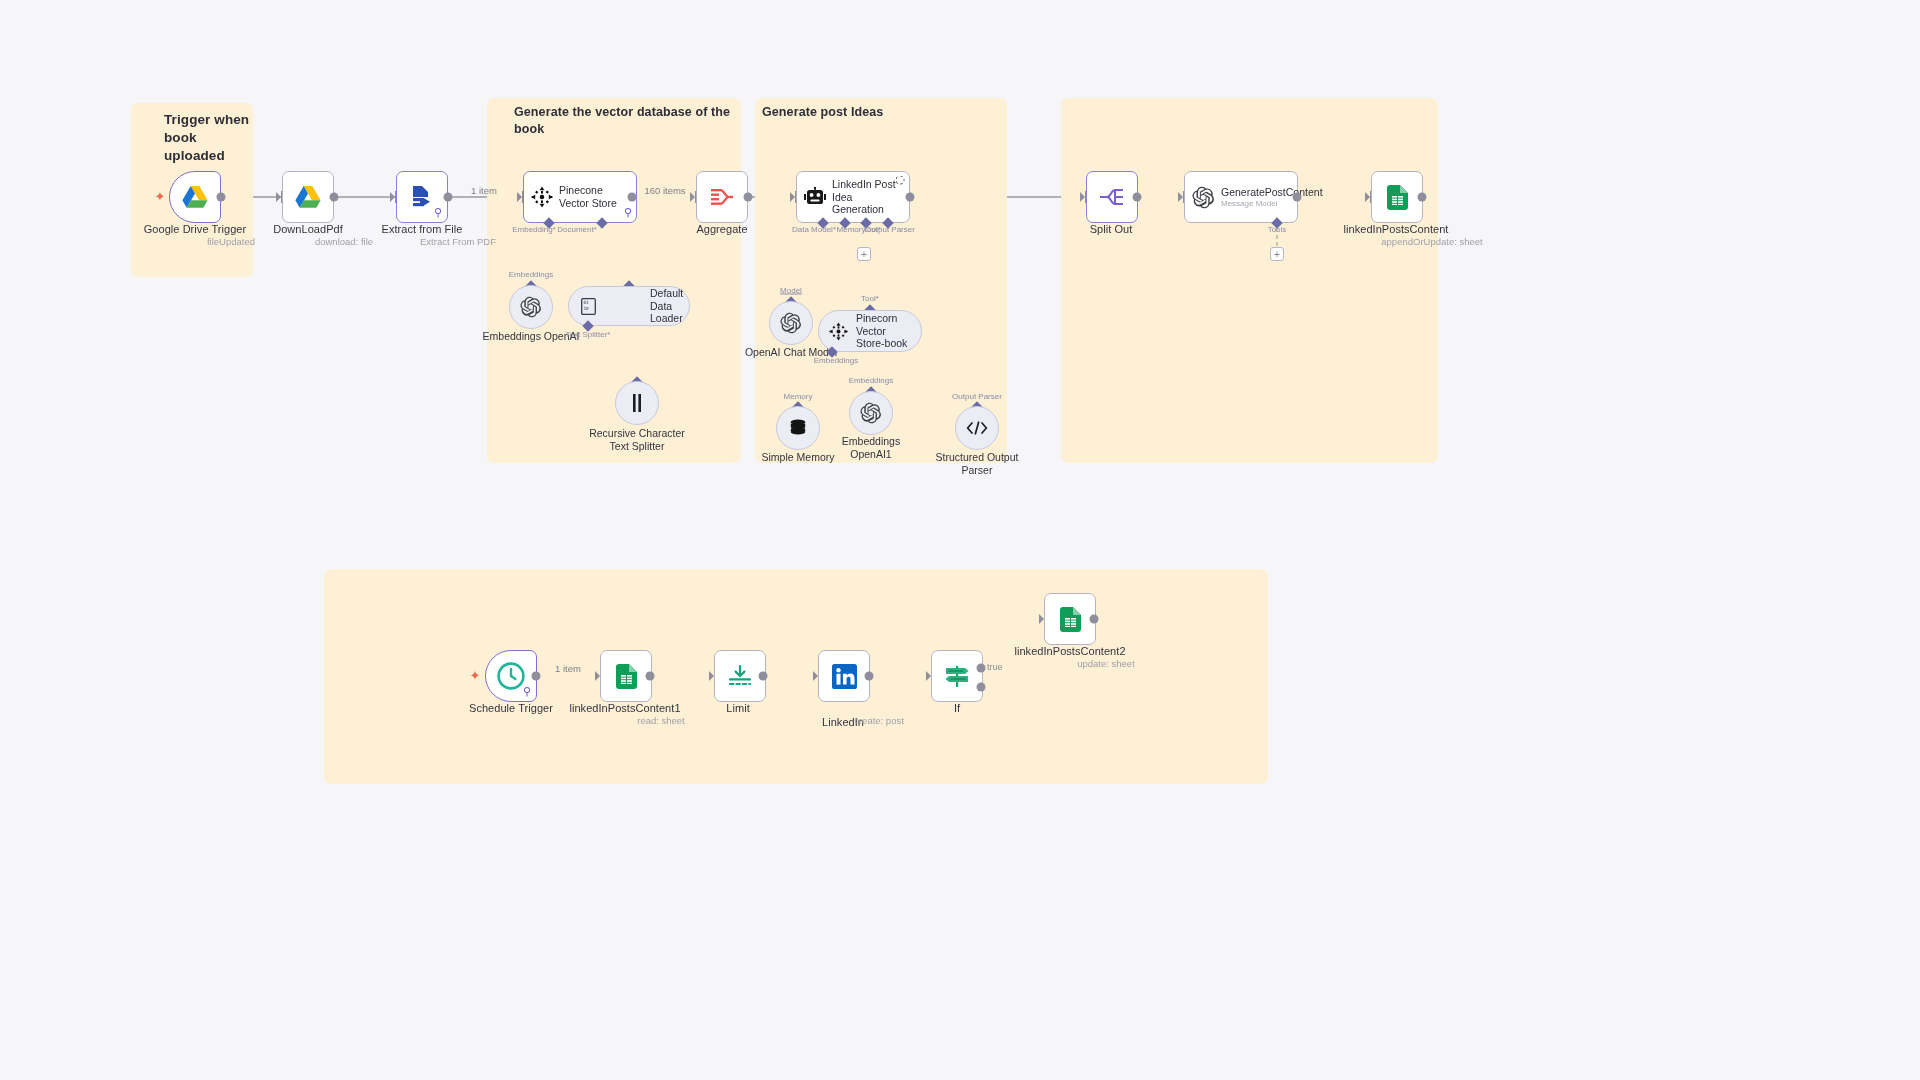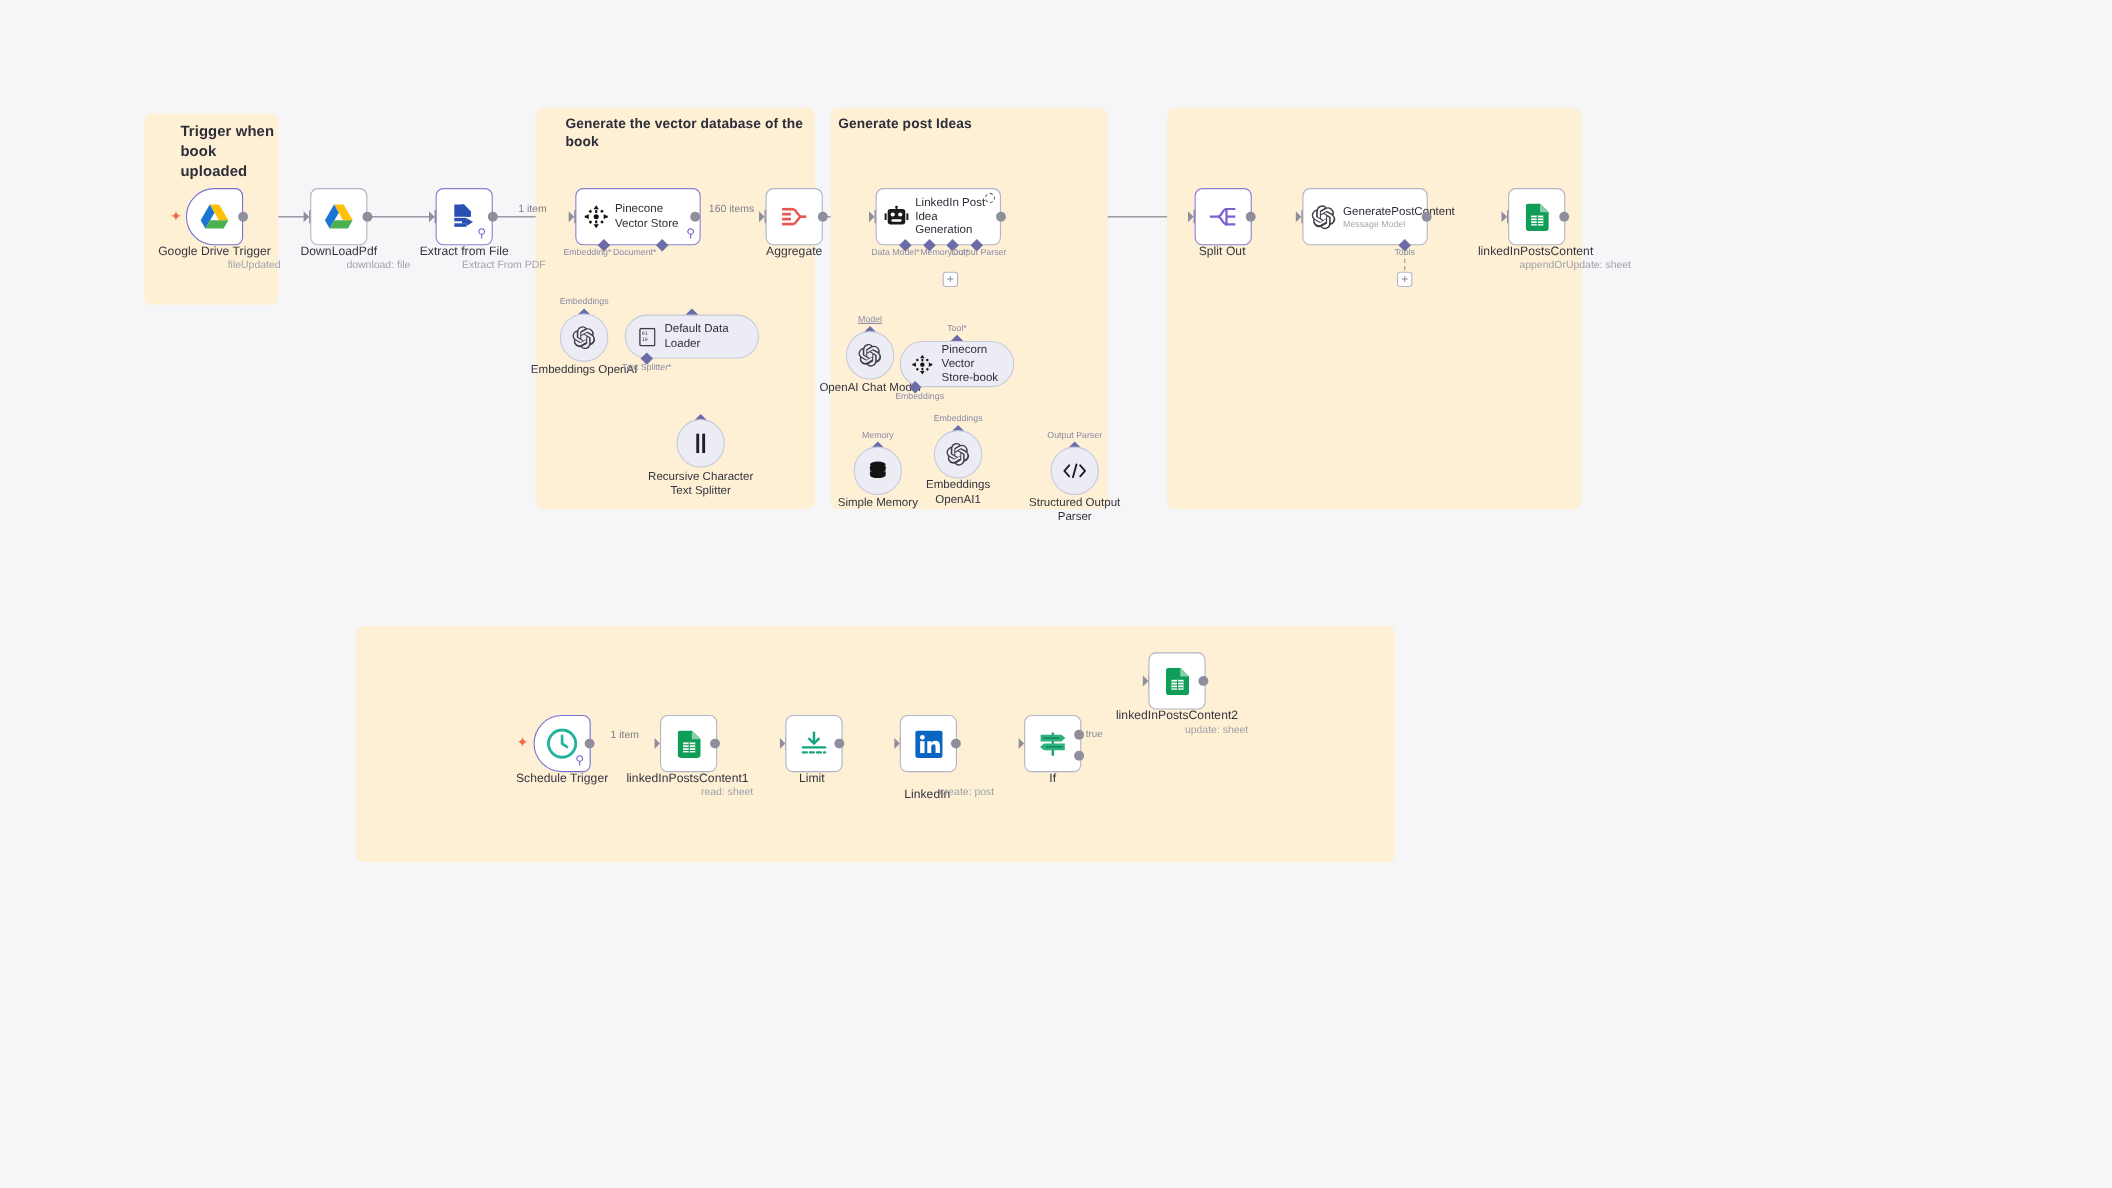--- a/index.html
+++ b/index.html
@@ -108,20 +108,21 @@
     border-radius: 50%;
     background: #ececf5;
     border: 1.2px solid #c9c9dd;
     display: flex; align-items: center; justify-content: center;
   }
   .subnode.pill {
     width: 122px; height: 40px;
     border-radius: 20px;
     justify-content: flex-start;
     padding-left: 12px;
+    gap: 46px;
   }
   .subnode.pill-2 {
     width: 104px; height: 42px;
     border-radius: 21px;
     justify-content: flex-start;
     padding-left: 10px;
   }
   .sub-title {
     position: absolute;
     text-align: center;

